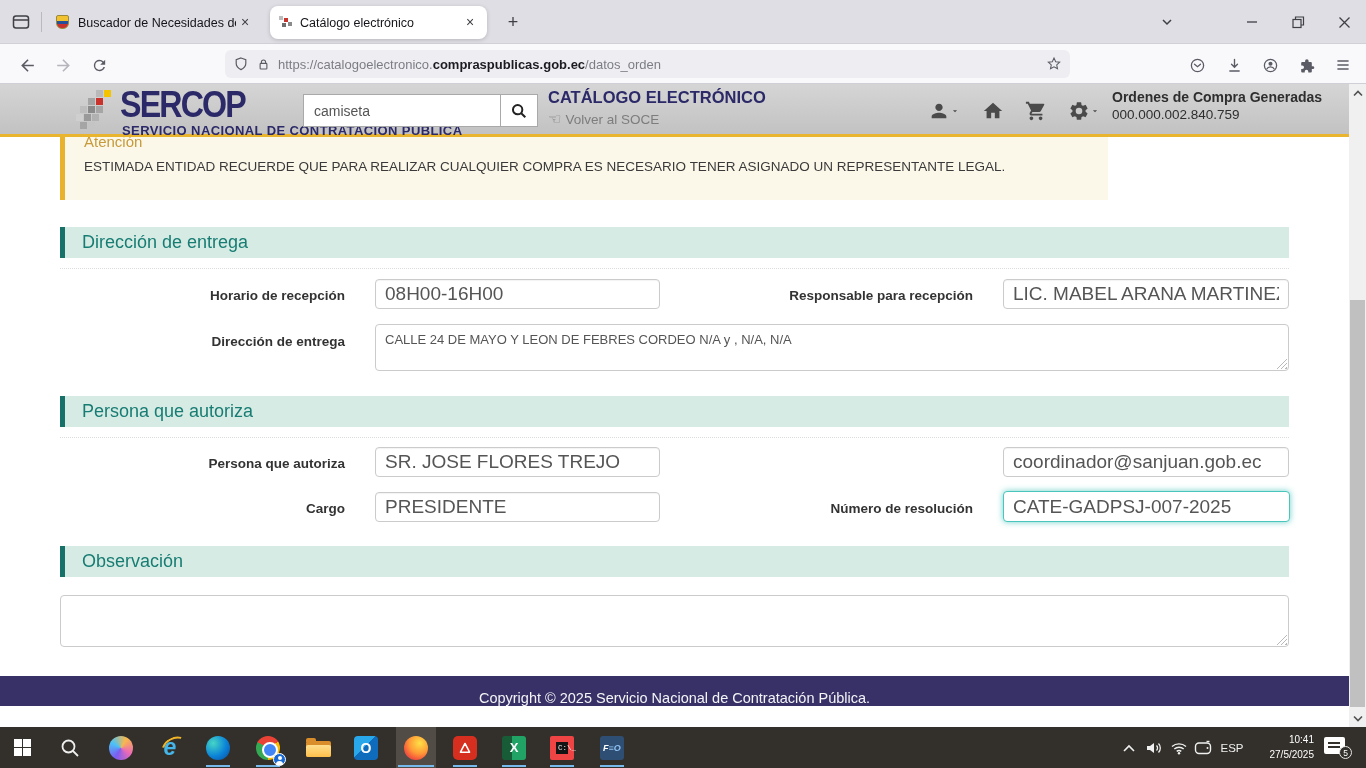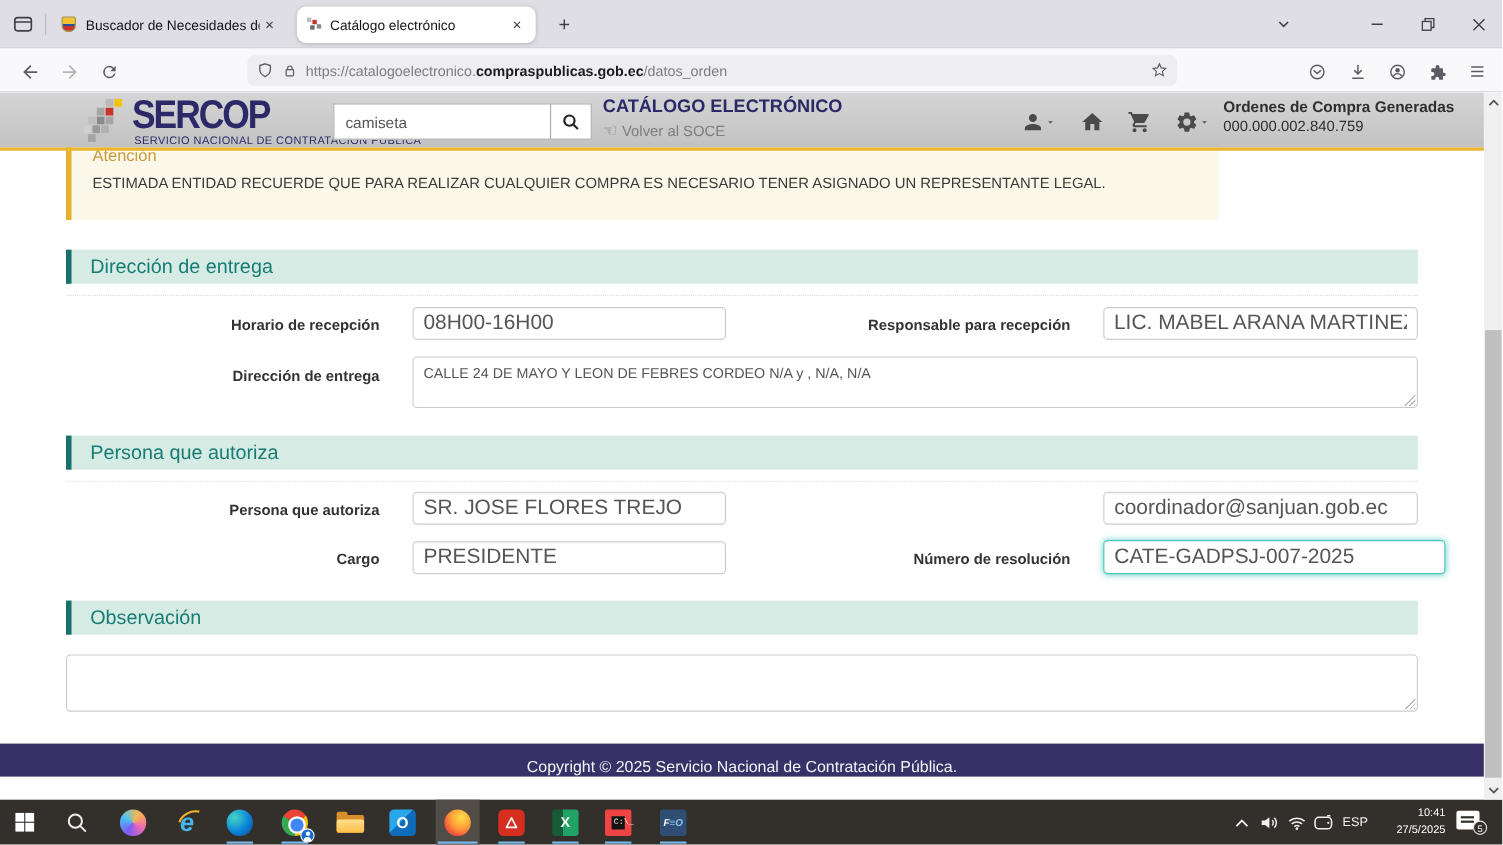--- a/index.html
+++ b/index.html
@@ -30,21 +30,21 @@
   .urltext .dom { color:#1c1b22; font-weight:bold; }
   .star { margin-left:auto; color:#5b5b66; display:flex; }
   .tb-right { position:absolute; top:8px; width:26px; height:26px; display:flex; align-items:center; justify-content:center; color:#5b5b66; }
 
   
   .viewport { position:absolute; top:84px; left:0; width:1366px; height:643px; background:#fff; overflow:hidden; }
 
   
   .site-header { position:absolute; top:0; left:0; width:1349px; height:53px; background:linear-gradient(#d5d5d5,#c2c2c2); border-bottom:3px solid #e9b52e; z-index:5; }
   .logo-txt { position:absolute; left:120px; top:0px; font-size:35px; font-weight:bold; color:#2b2968; letter-spacing:-2px; transform:scale(.92,1.04); transform-origin:left top; }
-  .logo-sub { position:absolute; left:122px; top:39px; font-size:10px; font-weight:normal; color:#2b2968; letter-spacing:.4px; }
+  .logo-sub { position:absolute; left:122px; top:39px; font-size:13px; font-weight:bold; color:#2b2968; letter-spacing:.4px; }
   .hd-search { position:absolute; left:303px; top:10px; width:197px; height:33px; border:1px solid #a9a9a9; border-right:none; background:#fff; padding:0 10px; font-size:14px; color:#555; font-family:"Liberation Sans",sans-serif; }
   .hd-search-btn { position:absolute; left:500px; top:10px; width:38px; height:33px; background:#fff; border:1px solid #a9a9a9; display:flex; align-items:center; justify-content:center; color:#222; }
   .hd-title { position:absolute; left:548px; top:4px; font-size:16.5px; font-weight:bold; color:#2b2968; }
   .hd-volver { position:absolute; left:548px; top:26px; font-size:13.5px; color:#7d7d7d; display:flex; align-items:center; gap:4px; }
   .hd-ic { position:absolute; top:16px; color:#4a4a4a; display:flex; align-items:center; }
   .orders-label { position:absolute; left:1112px; top:5px; font-size:14px; font-weight:bold; color:#2e2e2e; }
   .orders-num { position:absolute; left:1112px; top:23px; font-size:13.5px; color:#2e2e2e; }
 
   
   .alert { position:absolute; left:60px; top:34px; width:1048px; height:82px; background:#fcf8e9; border-left:5px solid #e8b22f; z-index:1; padding:15px 20px 0 19px; }
@@ -254,21 +254,21 @@
 
     <div class="flabel" style="left:60px; top:372px; width:285px">Persona que autoriza</div>
     <input class="finput" style="left: 375px; top: 363px; width: 285px; height: 30px;" value="SR. JOSE FLORES TREJO">
 
     <input class="finput" style="left: 1003px; top: 363px; width: 286px; height: 30px;" value="coordinador@sanjuan.gob.ec">
 
     <div class="flabel" style="left:60px; top:417px; width:285px">Cargo</div>
     <input class="finput" style="left: 375px; top: 408px; width: 285px; height: 30px;" value="PRESIDENTE">
 
     <div class="flabel" style="left:660px; top:417px; width:313px">Número de resolución</div>
-    <input class="finput focused" style="left: 1003px; top: 407px; width: 311px; height: 31px;" value="CATE-GADPSJ-007-2025">
+    <input class="finput focused" style="left: 1003px; top: 407px; width: 287px; height: 31px;" value="CATE-GADPSJ-007-2025">
 
     <div class="sec" style="top:462px">Observación</div>
     <textarea class="ftext" style="left: 60px; top: 511px; width: 1229px; height: 52px;"></textarea>
     <span class="corner" style="left:1276px; top:550px"></span>
 
     <div class="site-footer">Copyright © 2025 Servicio Nacional de Contratación Pública.</div>
 
     <div class="site-header">
       <svg width="42" height="42" viewBox="0 0 42 42" style="position:absolute;left:76px;top:6px">
         <rect x="20" y="0" width="7" height="7" fill="#b9b9b9"></rect>

